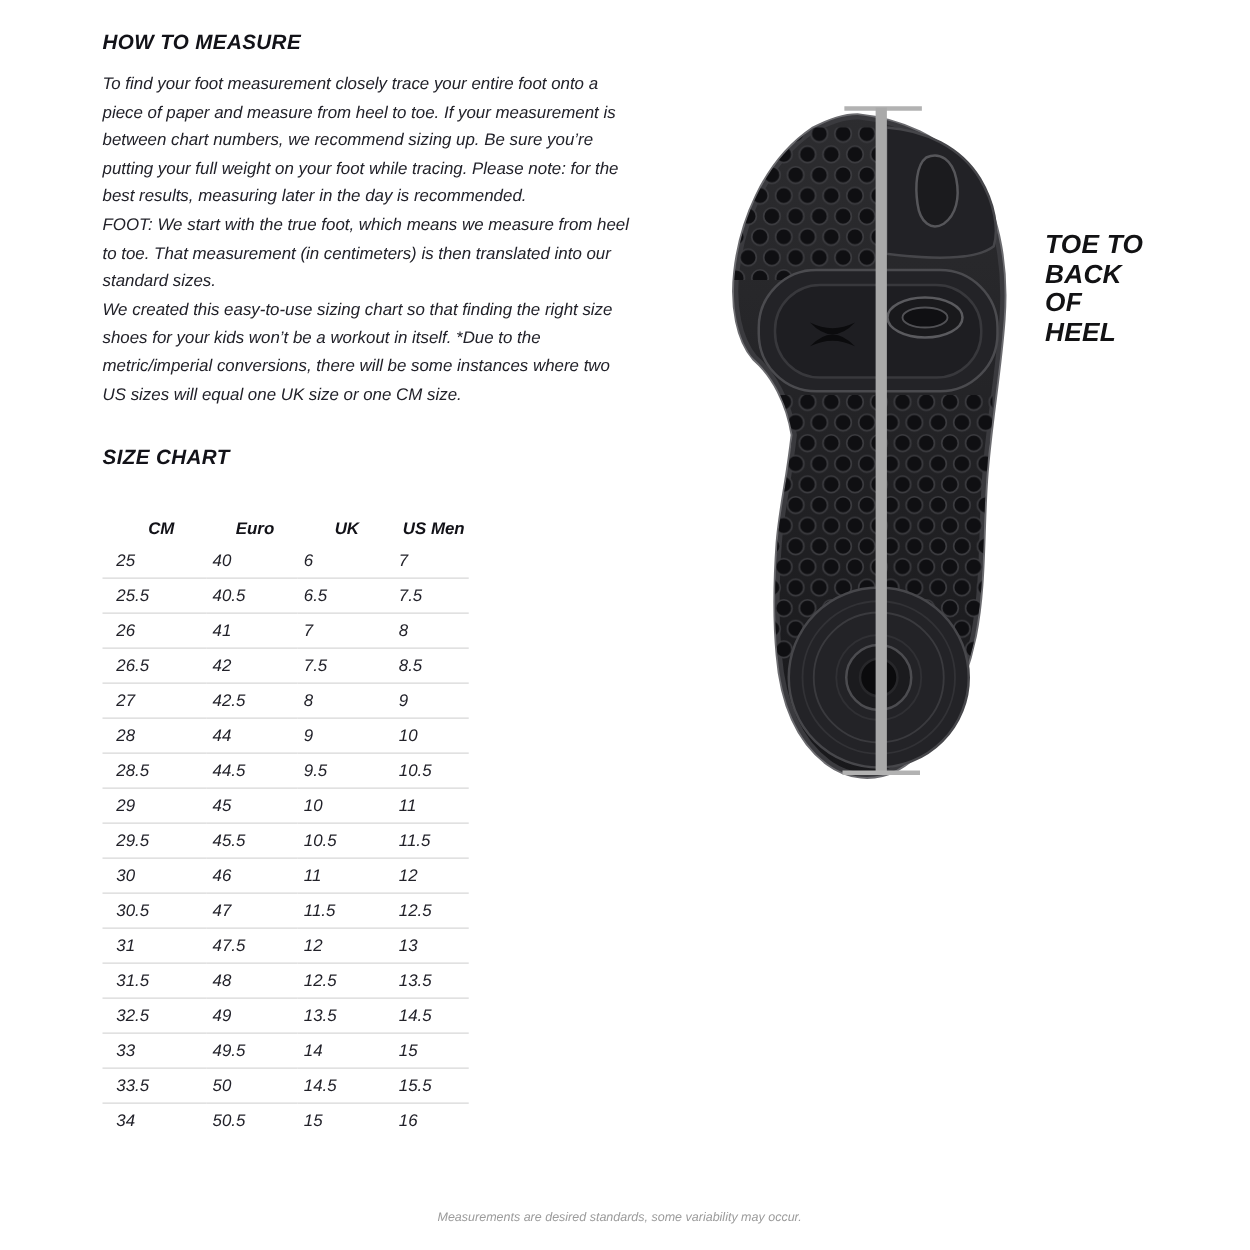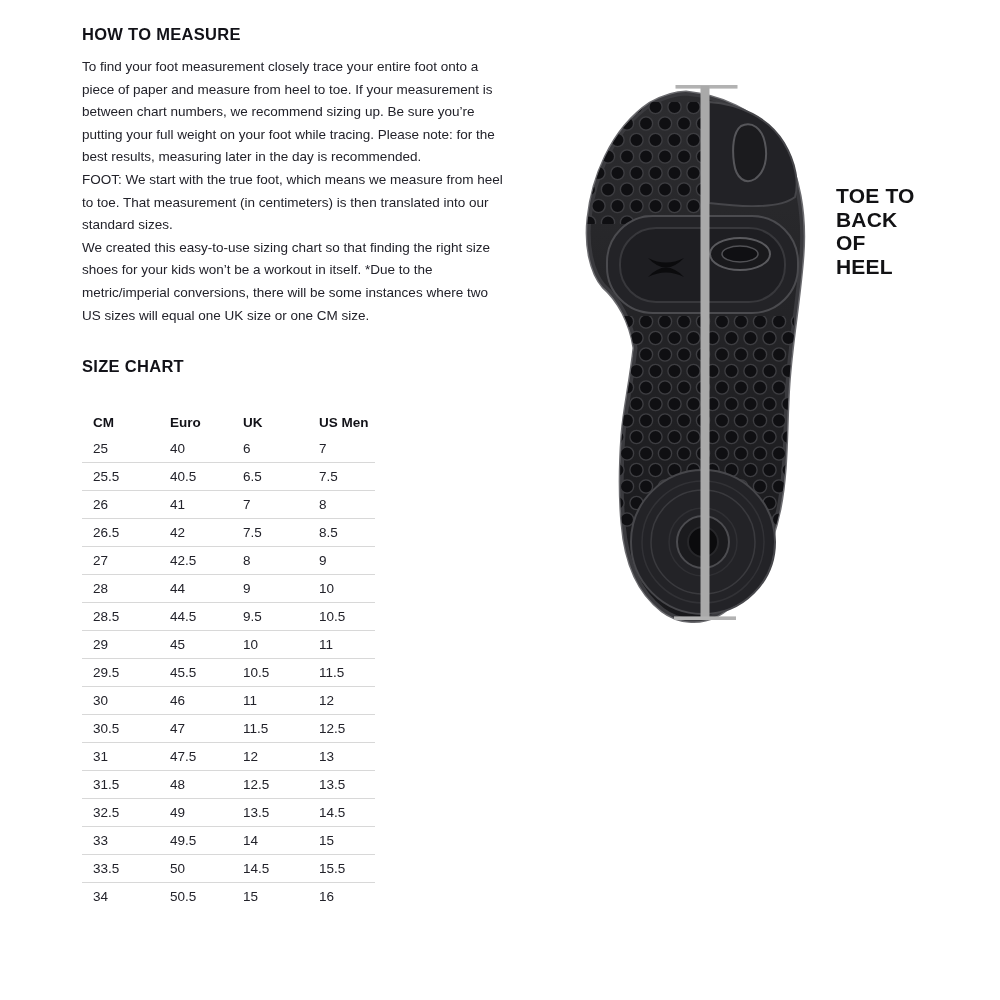--- a/index.html
+++ b/index.html
@@ -1,39 +1,40 @@
 <!DOCTYPE html>
 <html><head>
 <meta charset="utf-8">
 <style>
   html,body { margin:0; padding:0; background:#ffffff; }
   body { font-family:"Liberation Sans", sans-serif; }
   .page {
     position:relative; width:928px; height:1000px;
     background:#ffffff; overflow:hidden;
     color:#1f1f26;
+    font-style:italic;
   }
   .sec-title {
     position:absolute; left:82px; margin:0;
     font-size:16.5px; font-weight:700; letter-spacing:0.3px; color:#121218;
   }
   #title-how { top:25px; }
   #title-size { top:357px; }
   .intro {
     position:absolute; left:82px; top:56px; width:428px;
     font-size:13.5px; line-height:22.6px; color:#22222a;
   }
   .intro p { margin:0; }
   .table-wrap { position:absolute; left:82px; top:409px; }
   table.size-table {
     border-collapse:collapse; table-layout:fixed; width:293px;
     font-size:13.5px; color:#22222a;
   }
   table.size-table th {
-    text-align:left; font-weight:700; height:26px; vertical-align:middle;
+    text-align:center; font-weight:700; height:26px; vertical-align:middle;
     padding:0 0 0 5px; color:#121218;
   }
   table.size-table td {
     height:27px; vertical-align:middle; padding:0 0 0 5px;
   }
   table.size-table th:first-child, table.size-table td:first-child { padding-left:11px; }
   table.size-table th:last-child,  table.size-table td:last-child  { padding-left:7px; }
   table.size-table tbody tr:not(:last-child) td { border-bottom:1px solid #d8d8d8; }
   .shoe-figure { position:absolute; left:565px; top:78px; width:270px; height:548px; }
   .figure-label {
@@ -258,14 +259,15 @@
           <rect x="674" y="616.4" width="62" height="3.6" fill="#b2b2b2"></rect>
         </g>
       </g>
     </svg>
   </div>
 
   <div class="figure-label">TOE TO
 BACK OF
 HEEL</div>
 
+  <div class="footnote">Measurements are desired standards, some variability may occur.</div>
 
 </div>
 
 </body></html>

